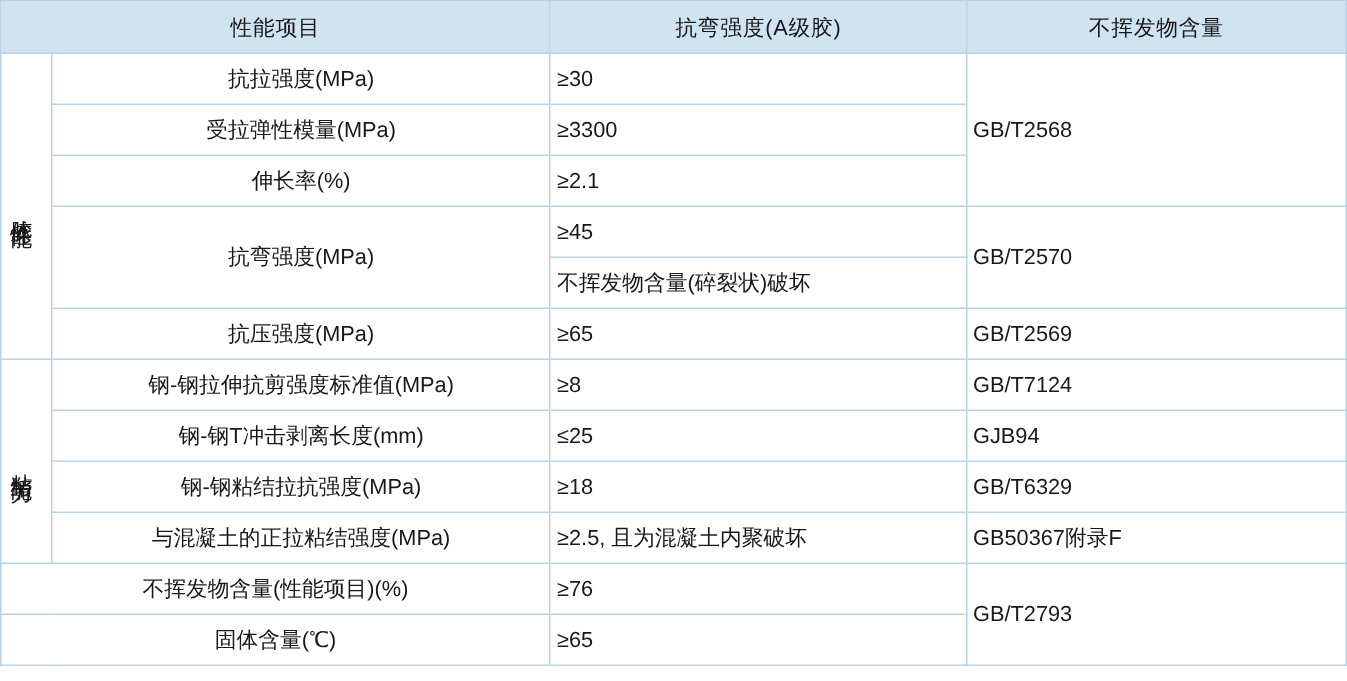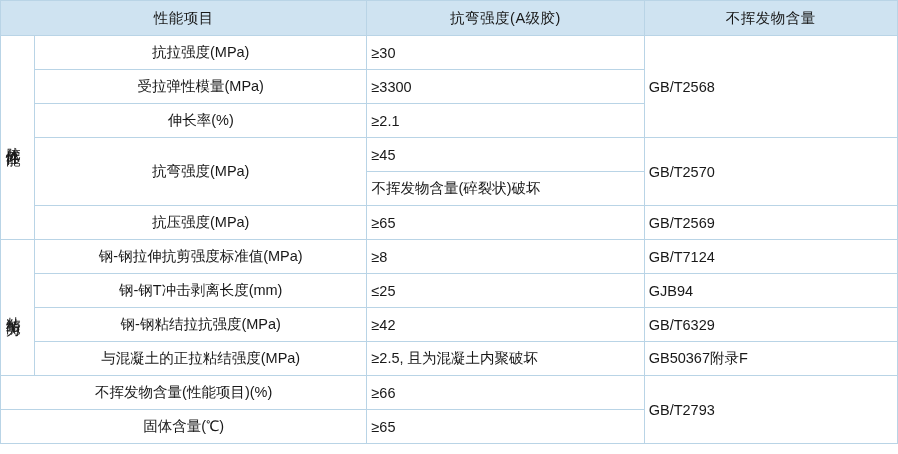--- a/index.html
+++ b/index.html
@@ -117,32 +117,32 @@
         <td>≥8</td>
         <td>GB/T7124</td>
       </tr>
       <tr class="row-h">
         <td class="item">钢-钢T冲击剥离长度(mm)</td>
         <td>≤25</td>
         <td>GJB94</td>
       </tr>
       <tr class="row-h">
         <td class="item">钢-钢粘结拉抗强度(MPa)</td>
-        <td>≥42</td>
+        <td>≥18</td>
         <td>GB/T6329</td>
       </tr>
       <tr class="row-h">
         <td class="item">与混凝土的正拉粘结强度(MPa)</td>
         <td>≥2.5, 且为混凝土内聚破坏</td>
         <td>GB50367附录F</td>
       </tr>
 
       <tr class="row-h">
         <td class="item" colspan="2">不挥发物含量(性能项目)(%)</td>
-        <td>≥66</td>
+        <td>≥76</td>
         <td rowspan="2">GB/T2793</td>
       </tr>
       <tr class="row-h">
         <td class="item" colspan="2">固体含量(℃)</td>
         <td>≥65</td>
       </tr>
     </tbody>
   </table>
 </div>
 

